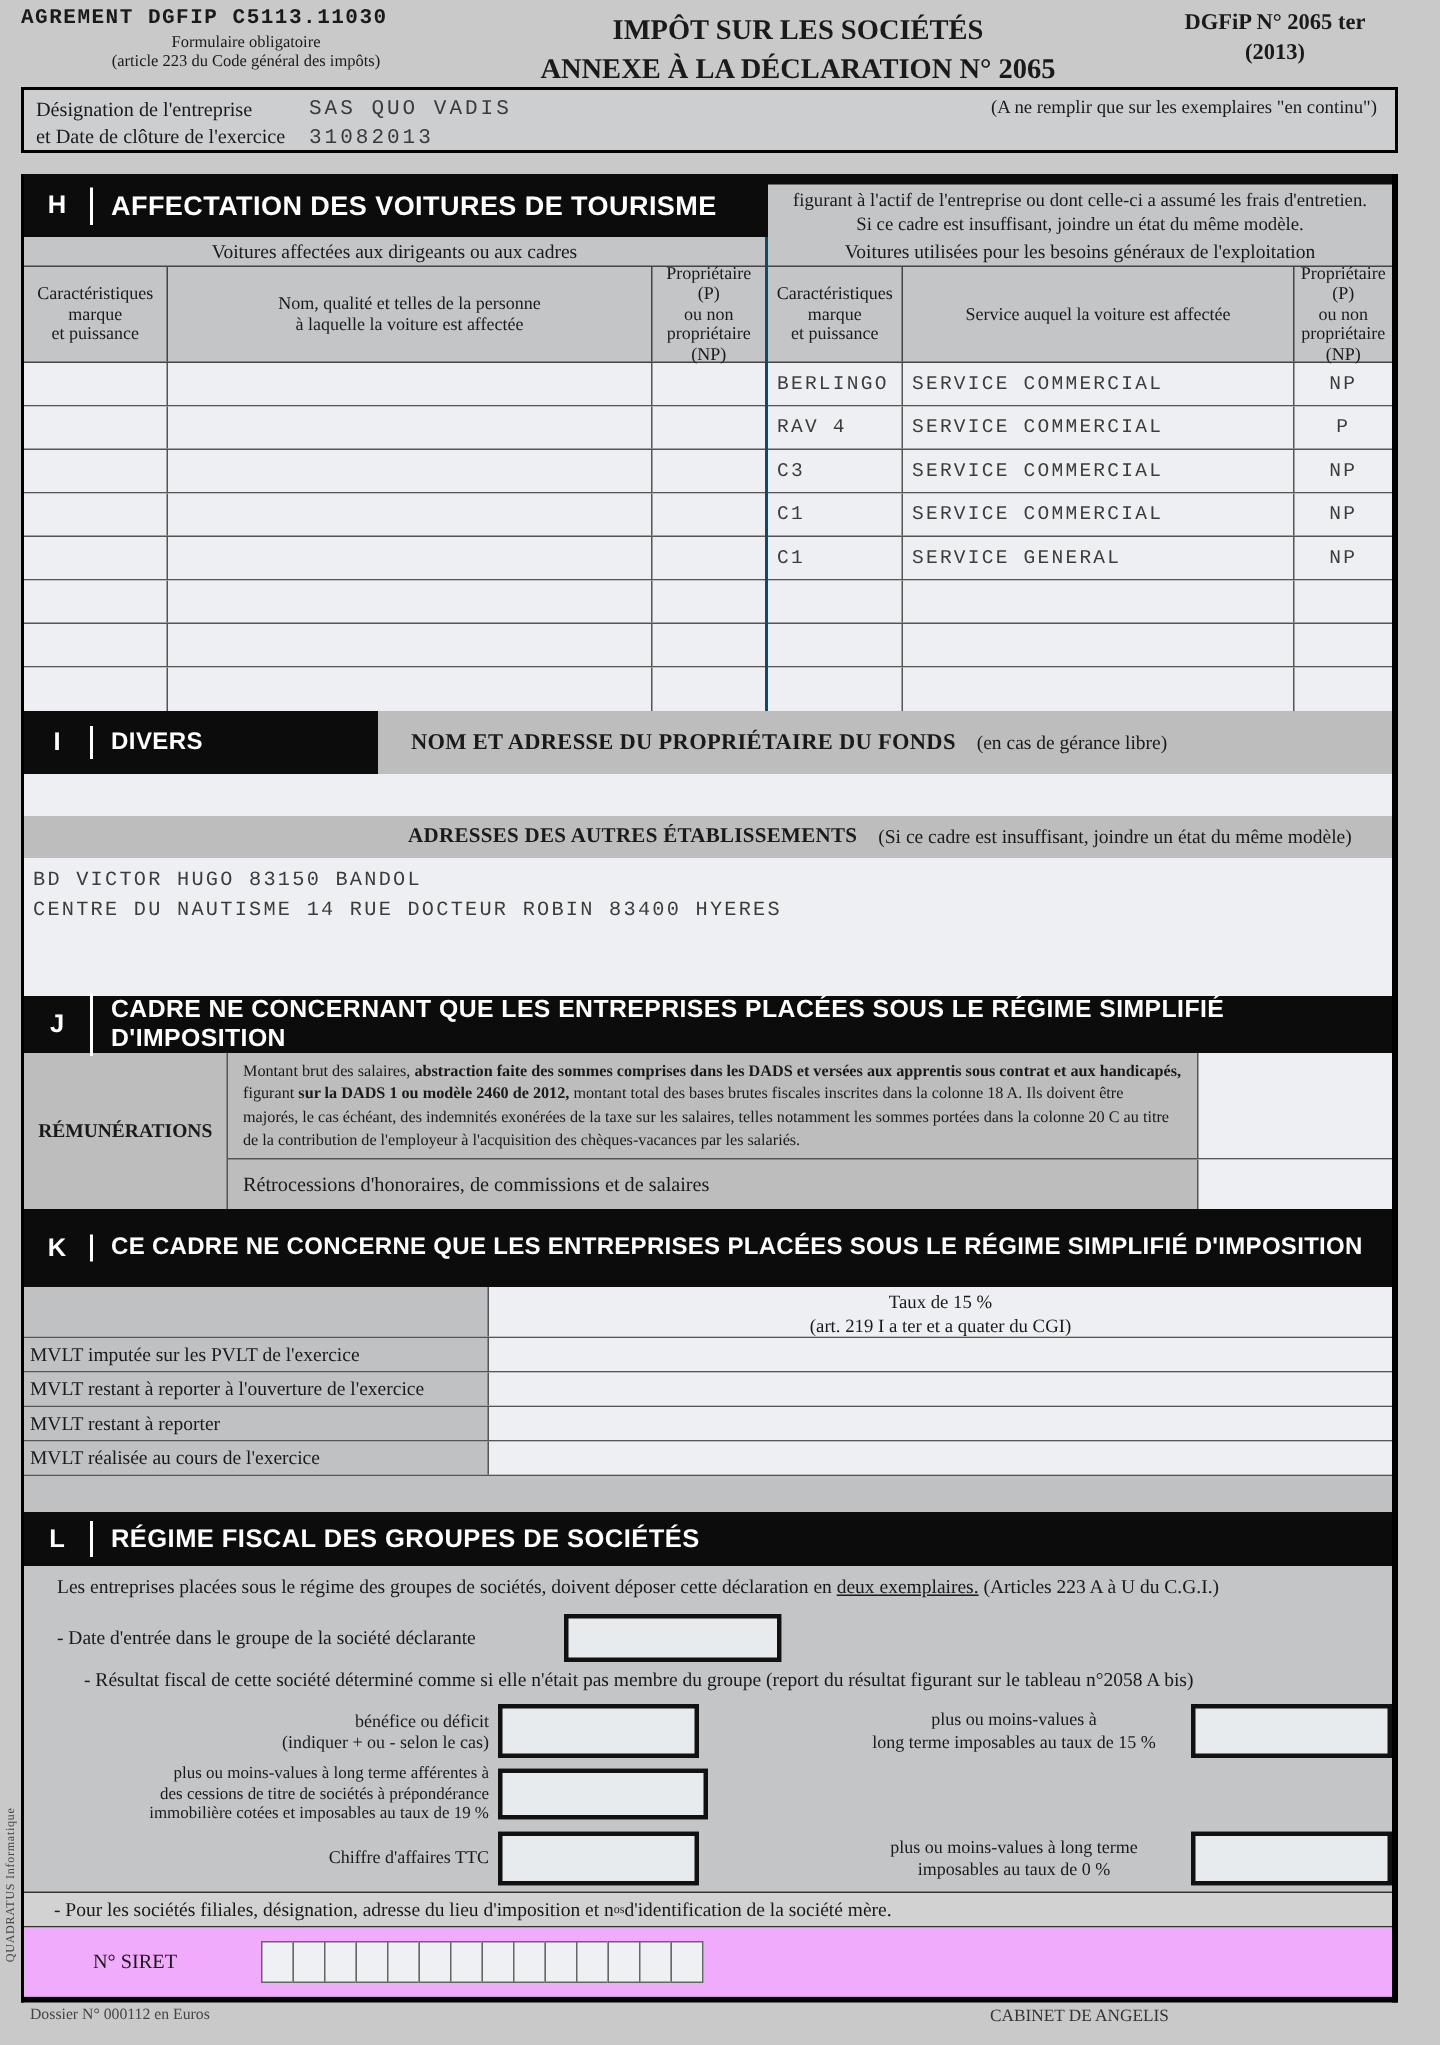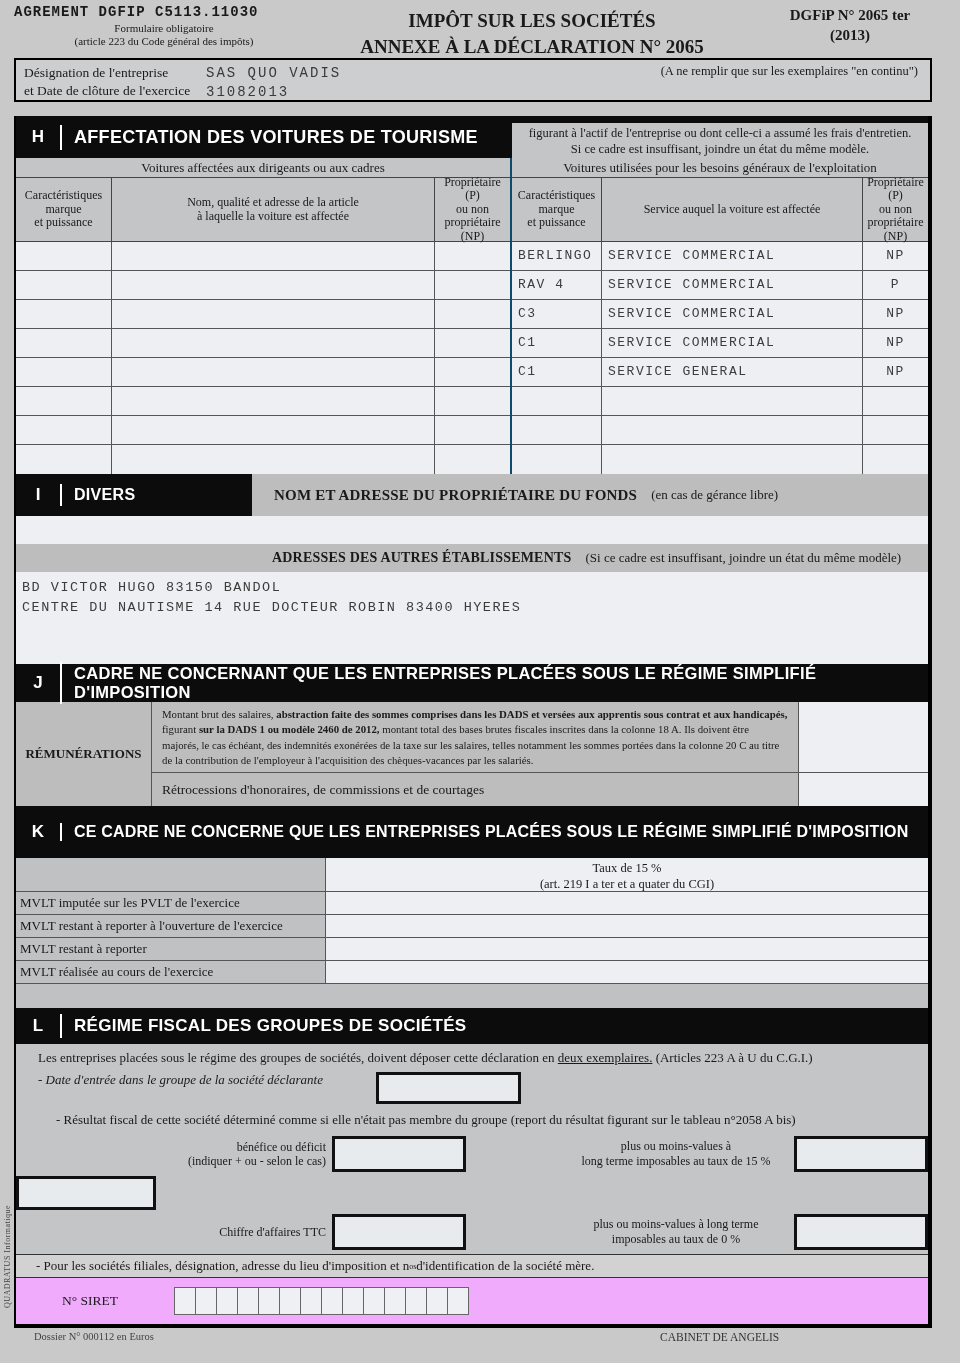--- a/index.html
+++ b/index.html
@@ -100,42 +100,42 @@
   .k-row-label { width:310px; flex:0 0 310px; background:#bfc1c3; border-right:1px solid #555;
     font-size:13px; line-height:22px; padding-left:4px; }
   .k-row-value { flex:1; background:#edeff2; }
   .k-strip { height:24px; background:#bfc1c3; }
 
   
   .l-bar { height:36px; }
   .l-body { background:#c3c5c7; padding-top:6px; }
   .l-intro { font-size:13px; padding-left:22px; height:22px; }
   .l-underline { text-decoration:underline; }
-  .l-date-row { display:flex; align-items:flex-start; height:40px;font-style:italic; }
+  .l-date-row { display:flex; align-items:center; height:40px; }
   .l-date-label { font-size:13px; padding-left:22px; width:360px; }
   .input-box { background:#e8ebee; border:3px solid #111; }
   .l-date-box { width:145px; height:32px; }
   .l-resultat { font-size:13px; padding-left:40px; height:24px; }
   .l-grid-row { display:flex; align-items:center; margin-bottom:4px; }
   .l-lab-left { width:316px; flex:0 0 316px; text-align:right; font-size:12px; line-height:1.2; padding-right:6px; }
   .l-lab-mid { width:236px; flex:0 0 236px; text-align:center; font-size:12px; line-height:1.25; margin-left:92px; }
   .l-box-a { width:140px; height:36px; }
   .l-box-b { width:140px; height:34px; }
   .l-filiales { height:24px; background:#d2d2d2; border-top:1px solid #333; border-bottom:1px solid #333;
     font-size:13px; display:flex; align-items:center; padding-left:20px; margin-top:4px; }
   .l-filiales sup { font-size:8px; }
   .siret-area { height:46px; background:#f0abfc; display:flex; align-items:center; }
   .siret-label { font-size:13.5px; margin-left:46px; }
   .siret-boxes { display:flex; margin-left:56px; }
   .siret-cell { width:22px; height:28px; border:1px solid #666; background:#eef0f3; margin-left:-1px; }
   .siret-cell:first-child { margin-left:0; }
 
   
   .footer { position:relative; height:18px; font-size:10.5px; color:#444; padding-top:3px; }
-  .footer-dossier { position:absolute; left:34px; top:3px; }
+  .footer-dossier { position:absolute; left:20px; top:3px; }
   .footer-cabinet { position:absolute; left:660px; top:3px; font-size:11.5px; color:#333; }
   .side-text { position:absolute; left:-56px; top:1252px; width:126px; text-align:center;
     transform:rotate(-90deg); font-size:8px; color:#444; letter-spacing:0.5px; }
 </style>
 </head>
 <body>
 
 <div class="top-header">
   <div class="th-left">
     <div class="th-agrement">AGREMENT DGFIP C5113.11030</div>
@@ -182,21 +182,21 @@
   </div>
 
   <div class="h-tables">
 
     <div class="h-table-left">
       <div class="grp-head">Voitures affectées aux dirigeants ou aux cadres</div>
       <div class="col-head">
         <div class="lt-c1 pre">Caractéristiques
 marque
 et puissance</div>
-        <div class="lt-c2 pre">Nom, qualité et adresse de la article
+        <div class="lt-c2 pre">Nom, qualité et telles de la personne
 à laquelle la voiture est affectée</div>
         <div class="lt-c3 pre">Propriétaire
 (P)
 ou non
 propriétaire
 (NP)</div>
       </div>
       <div class="data-row">
           <div class="lt-c1 cell-pad"></div>
           <div class="lt-c2 cell-pad"></div>
@@ -320,21 +320,21 @@
     <div class="sec-title" style="font-size:16.5px;">CADRE NE CONCERNANT QUE LES ENTREPRISES PLACÉES SOUS LE RÉGIME SIMPLIFIÉ D'IMPOSITION</div>
   </div>
   <div class="j-table">
     <div class="j-label-col">RÉMUNÉRATIONS</div>
     <div class="j-rows">
       <div class="j-row1">
         <div class="j-para"><span>Montant brut des salaires, </span><b>abstraction faite des sommes comprises dans les DADS et versées aux apprentis sous contrat et aux handicapés,</b><span> figurant </span><b>sur la DADS 1 ou modèle 2460 de 2012,</b><span> montant total des bases brutes fiscales inscrites dans la colonne 18 A. Ils doivent être majorés, le cas échéant, des indemnités exonérées de la taxe sur les salaires, telles notamment les sommes portées dans la colonne 20 C au titre de la contribution de l'employeur à l'acquisition des chèques-vacances par les salariés.</span></div>
         <div class="j-value"></div>
       </div>
       <div class="j-row2">
-        <div class="j-retro">Rétrocessions d'honoraires, de commissions et de courtages</div>
+        <div class="j-retro">Rétrocessions d'honoraires, de commissions et de salaires</div>
         <div class="j-value"></div>
       </div>
     </div>
   </div>
 
   <div class="k-bar">
     <div class="sec-letter">K</div>
     <div class="k-lines">
       <div class="k-line1">CE CADRE NE CONCERNE QUE LES ENTREPRISES PLACÉES SOUS LE RÉGIME SIMPLIFIÉ D'IMPOSITION</div>
     </div>
@@ -379,20 +379,23 @@
     <div class="l-grid-row">
       <div class="l-lab-left pre">bénéfice ou déficit
 (indiquer + ou - selon le cas)</div>
       <div class="input-box l-box-a"></div>
       <div class="l-lab-mid pre">plus ou moins-values à
 long terme imposables au taux de 15 %</div>
       <div class="input-box l-box-a"></div>
     </div>
 
     <div class="l-grid-row">
+      <div class="l-lab-left pre" style="font-size:11.3px;">plus ou moins-values à long terme afférentes à
+des cessions de titre de sociétés à prépondérance
+immobilière cotées et imposables au taux de 19 %</div>
       <div class="input-box l-box-b"></div>
     </div>
 
     <div class="l-grid-row">
       <div class="l-lab-left">Chiffre d'affaires TTC</div>
       <div class="input-box l-box-a"></div>
       <div class="l-lab-mid pre">plus ou moins-values à long terme
 imposables au taux de 0 %</div>
       <div class="input-box l-box-a"></div>
     </div>

